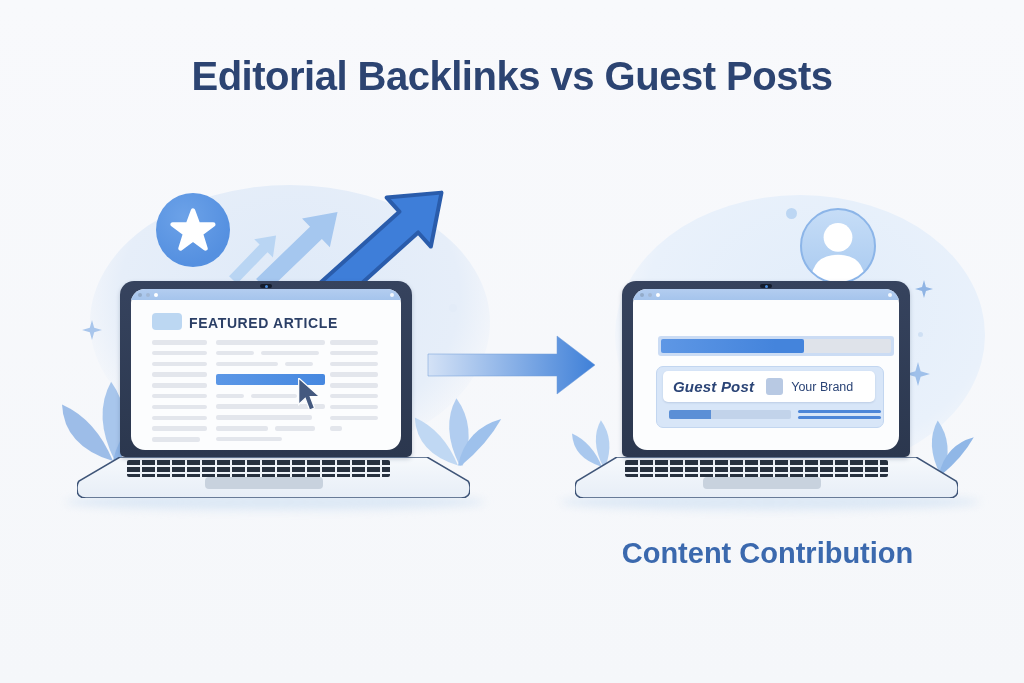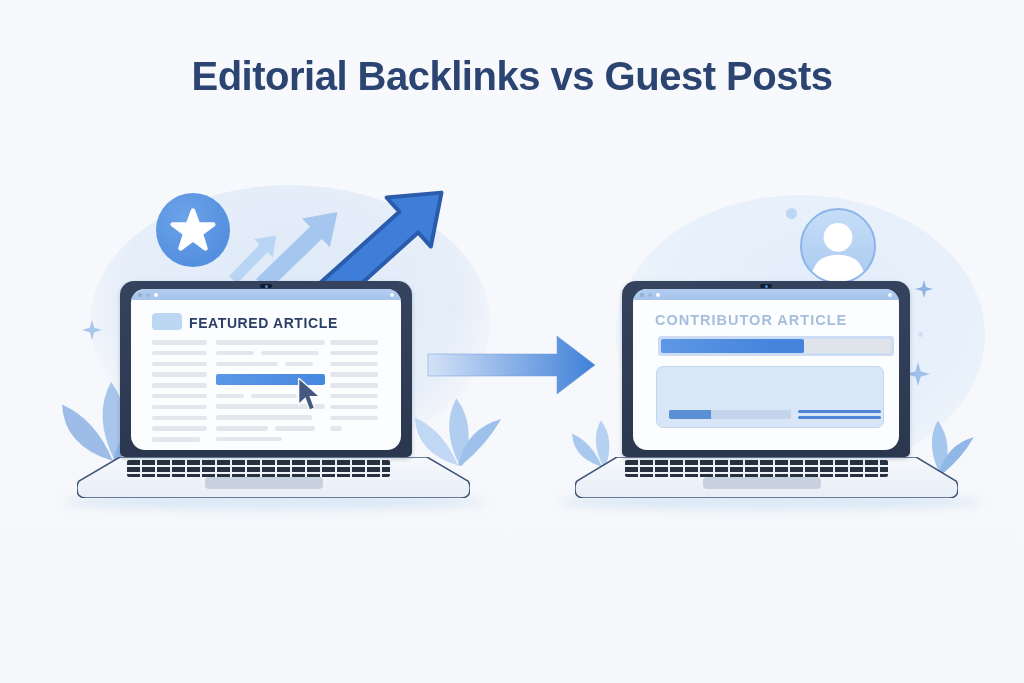--- a/index.html
+++ b/index.html
@@ -241,28 +241,33 @@
     <div class="camera">
         <i></i>
       </div>
     <div class="inner-screen">
       <div class="browser-bar">
         <span class="dot d1"></span>
         <span class="dot d2"></span>
         <span class="dot d3"></span>
         <span class="dot dr"></span>
       </div>
-      <div class="screen-title-right">CONTRIBUTOR ARTICLE</div>
       <div class="progress">
         <div class="fill"></div>
         <div class="track"></div>
       </div>
       <div class="panel">
+        <div class="guest-box">
+          <span class="guest-label">Guest Post</span>
+          <span class="brand-square"></span>
+          <span class="brand-label">Your Brand</span>
+        </div>
         <div class="panel-bar">
             <i></i>
           </div>
         <div class="panel-line pl1"></div>
         <div class="panel-line pl2"></div>
       </div>
     </div>
   </div>
+  <div class="caption caption-right">Content Contribution</div>
 
 </div>
 
 </body></html>

